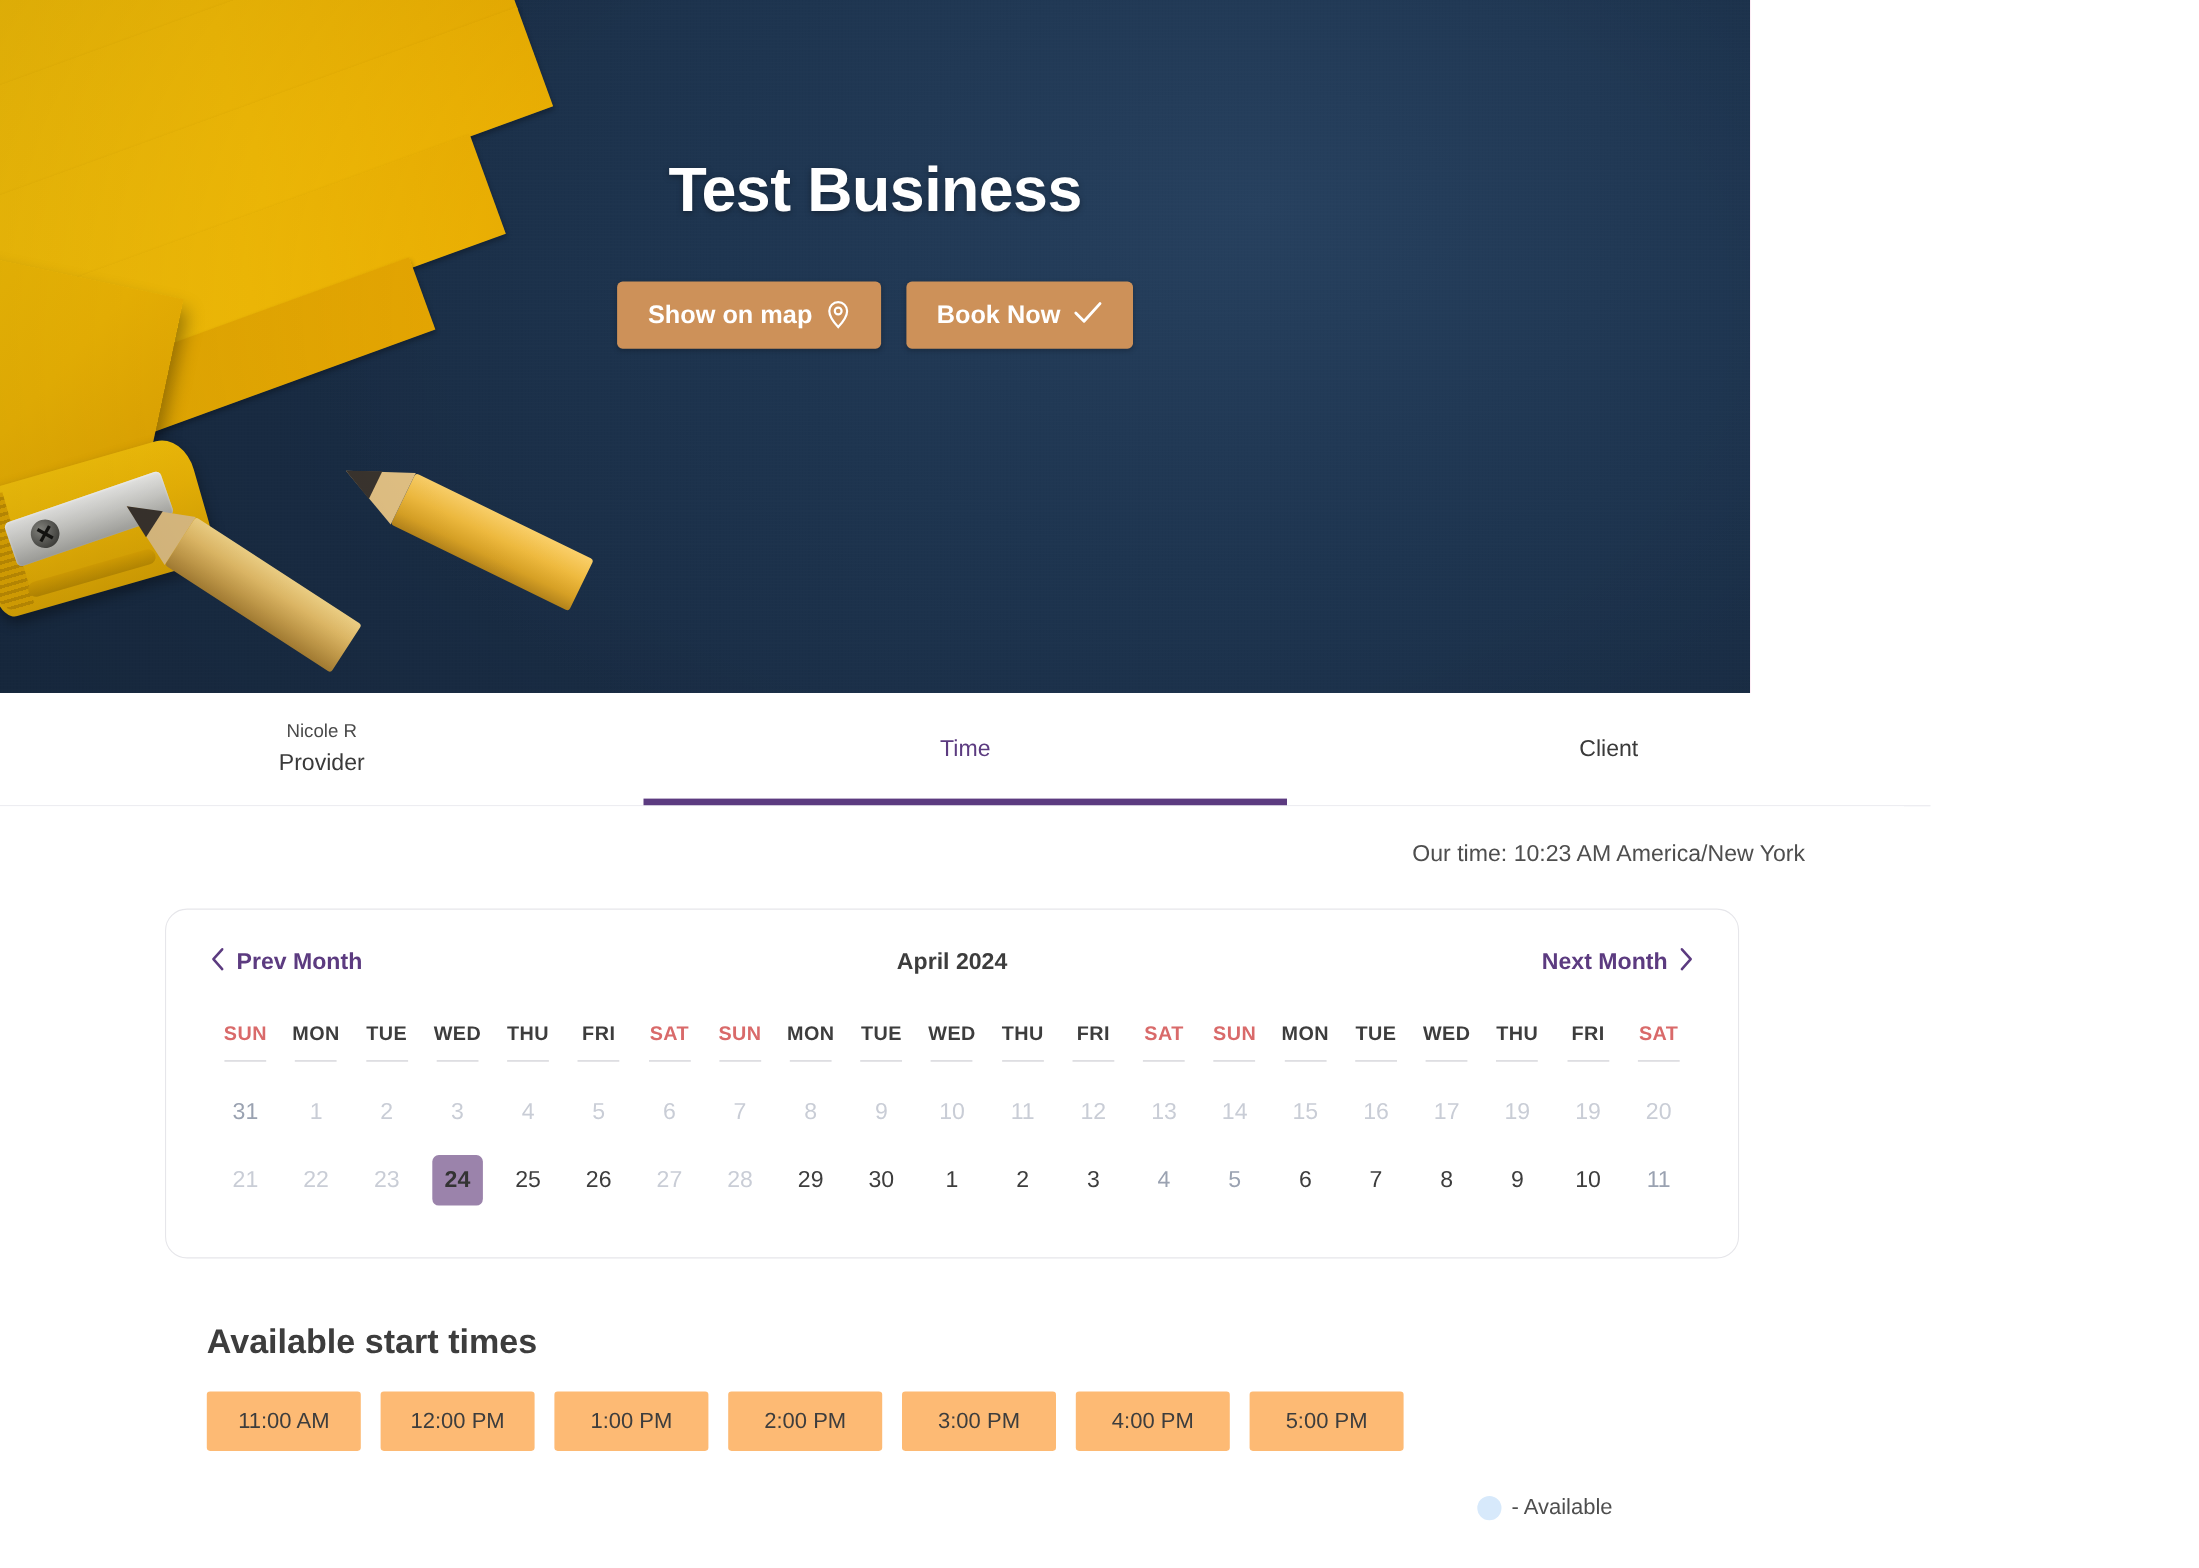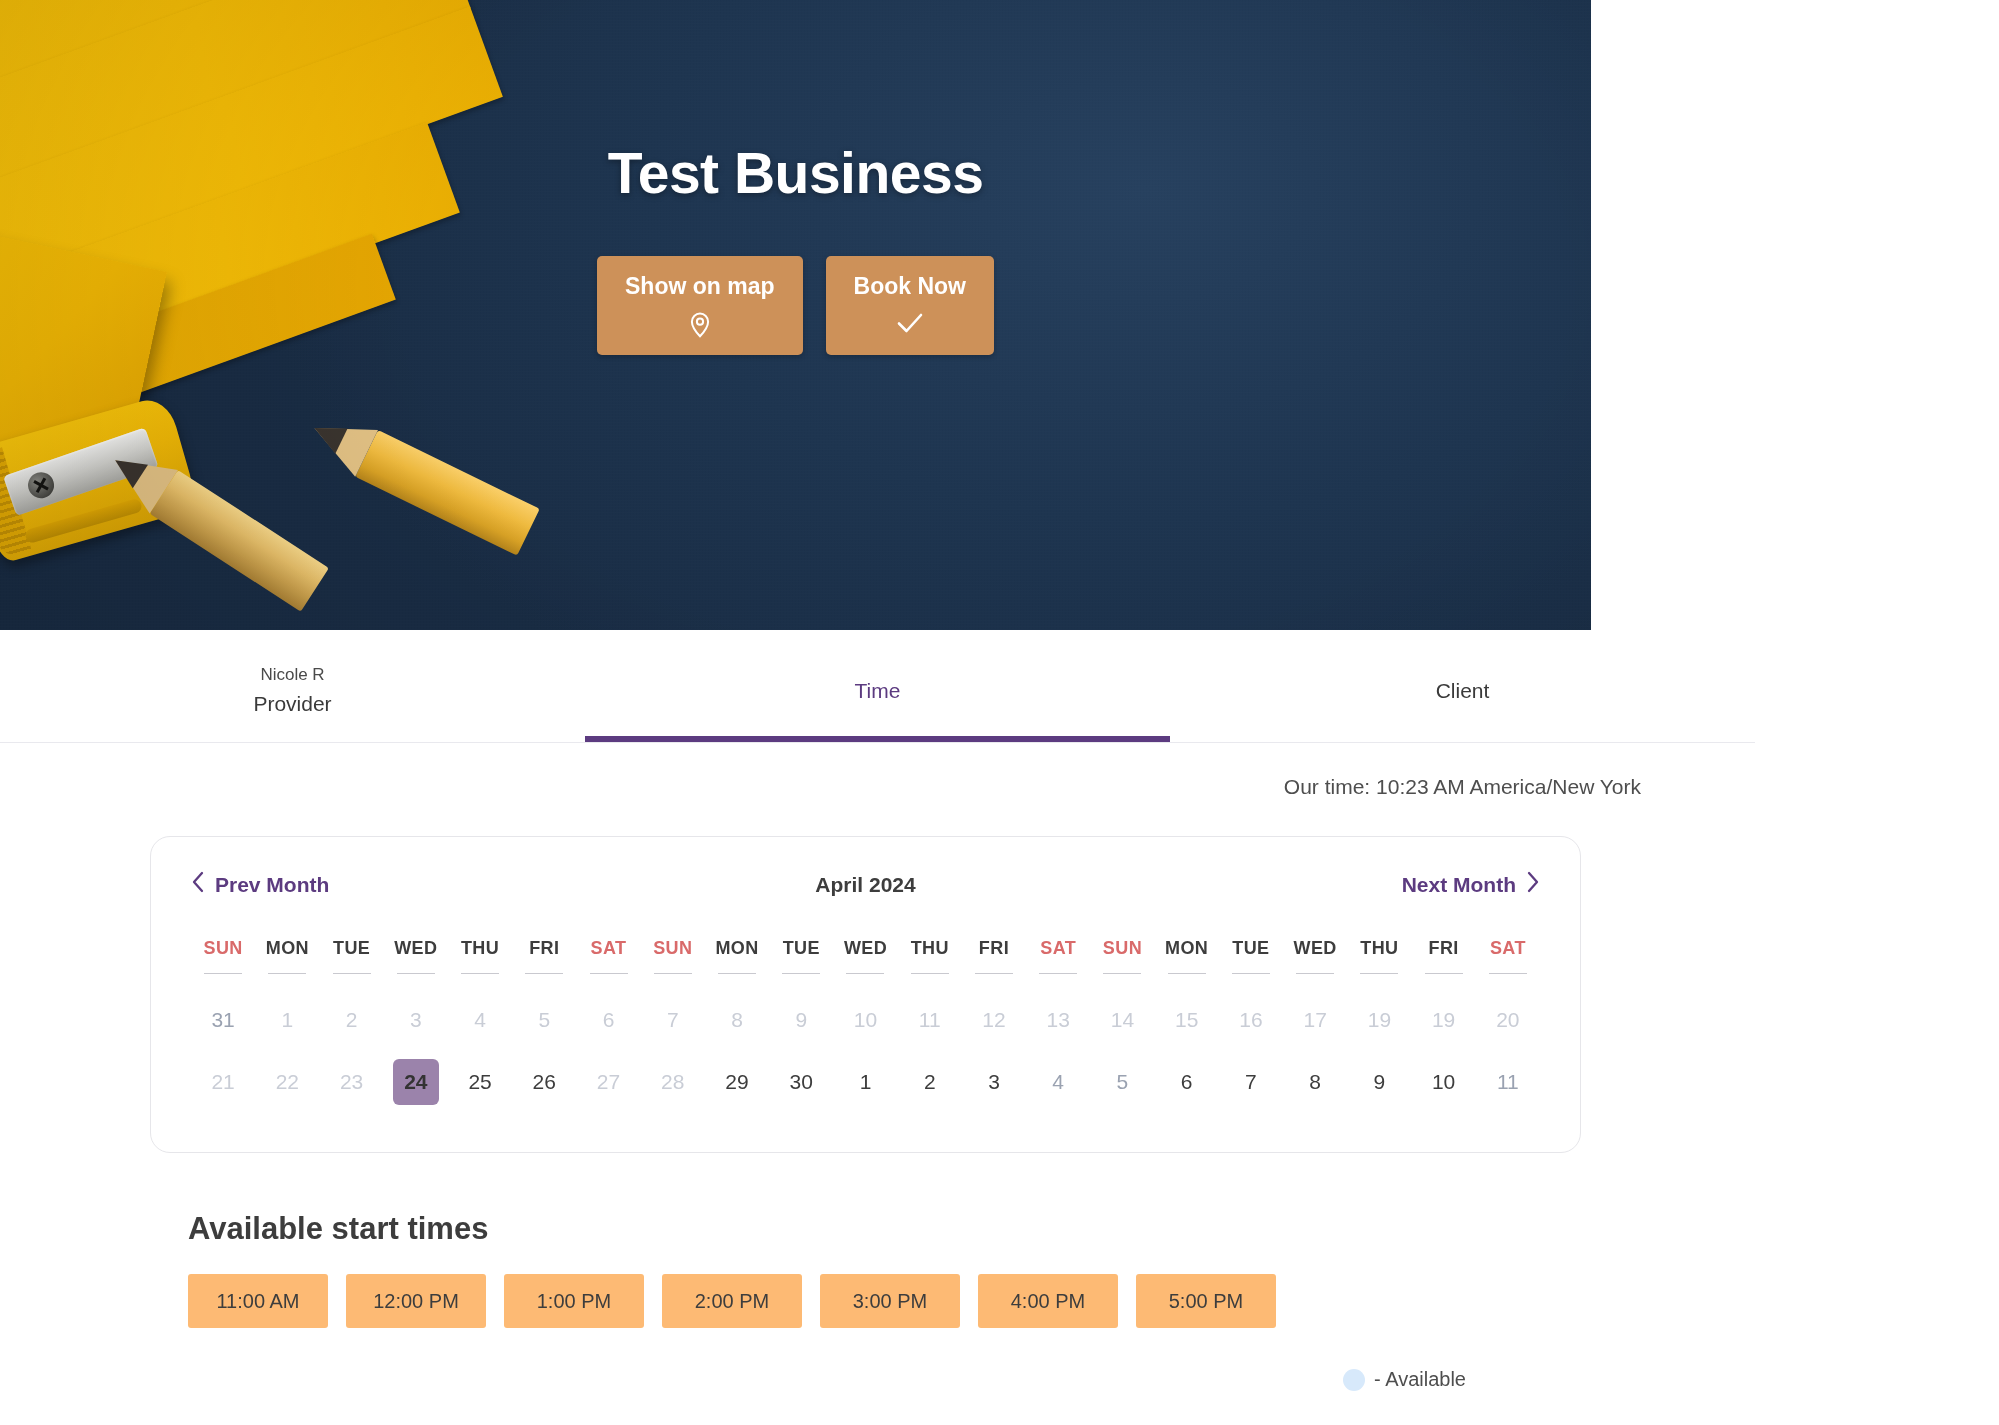--- a/index.html
+++ b/index.html
@@ -185,44 +185,42 @@
     text-shadow: 0 2px 6px rgba(0,0,0,.35);
   }
   .hero-actions {
     margin-top: 50px;
     display: flex;
     justify-content: center;
     gap: 23px;
   }
   .hero-btn {
     display: inline-flex;
-    align-items: center;
+    align-items: flex-start;
     gap: 12px;
     background: #cd9159;
     color: #ffffff;
     border: none;
     border-radius: 5px;
     padding: 17px 28px;
     font-family: "Liberation Sans", sans-serif;
     font-size: 23px;
     font-weight: bold;
     cursor: pointer;
     box-shadow: 0 2px 5px rgba(0,0,0,.22);
-    flex-direction: column;
   }
   .hero-btn svg { display:block; }
 
   
   .tabs {
     display: flex;
     width: 1755px;
     height: 103px;
     background: #ffffff;
     border-bottom: 1px solid #e9e9ee;
-    margin-top: 10px;
   }
   .tab {
     flex: 1 1 0;
     position: relative;
     display: flex;
     flex-direction: column;
     align-items: center;
     justify-content: center;
     cursor: pointer;
     gap: 4px;

